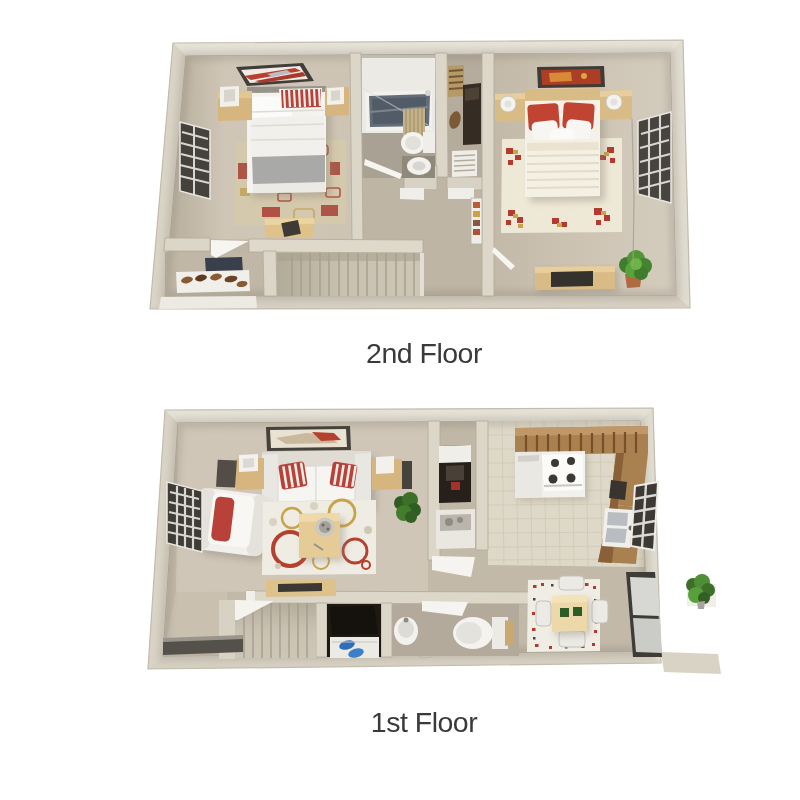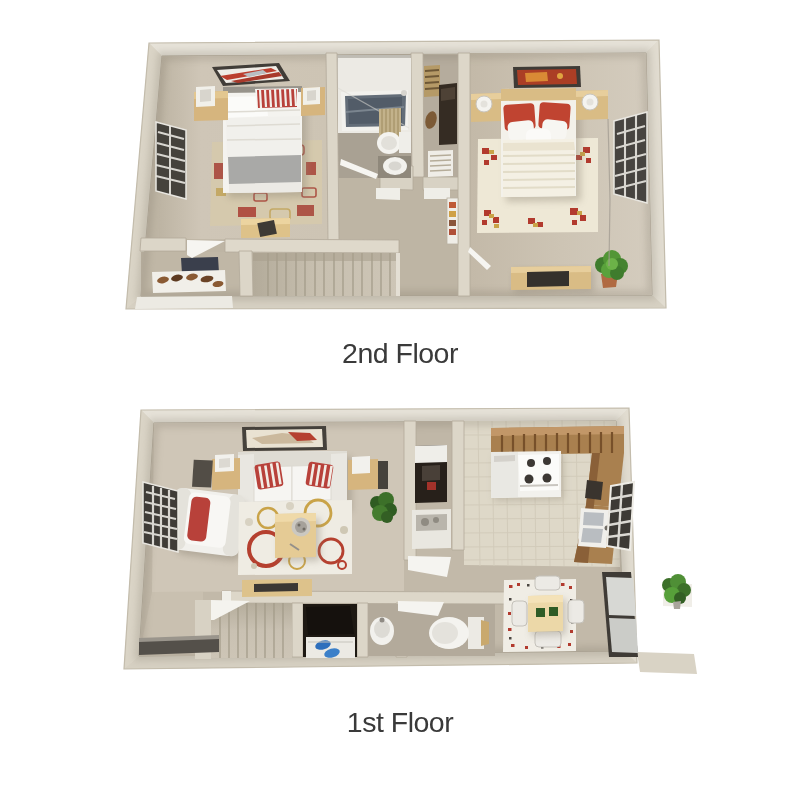--- a/index.html
+++ b/index.html
@@ -1,16 +1,16 @@
 <!DOCTYPE html>
 <html><head>
 <meta charset="utf-8">
 <style>
 html,body{margin:0;padding:0;background:#ffffff;}
-#page{width:664px;height:800px;position:relative;font-family:"Liberation Sans",sans-serif;}
+#page{width:664px;height:800px;position:relative;font-family:"Liberation Sans",sans-serif;padding-left:24px;}
 svg{display:block;filter:blur(0.45px);}
 </style>
 </head>
 <body>
 <div id="page">
 <svg width="800" height="800" viewBox="0 0 800 800">
 <defs>
 <linearGradient id="carpetL" x1="0" y1="0" x2="1" y2="0">
 <stop offset="0" stop-color="#bdb4a3"></stop>
           <stop offset="0.25" stop-color="#cfc6b7"></stop>

